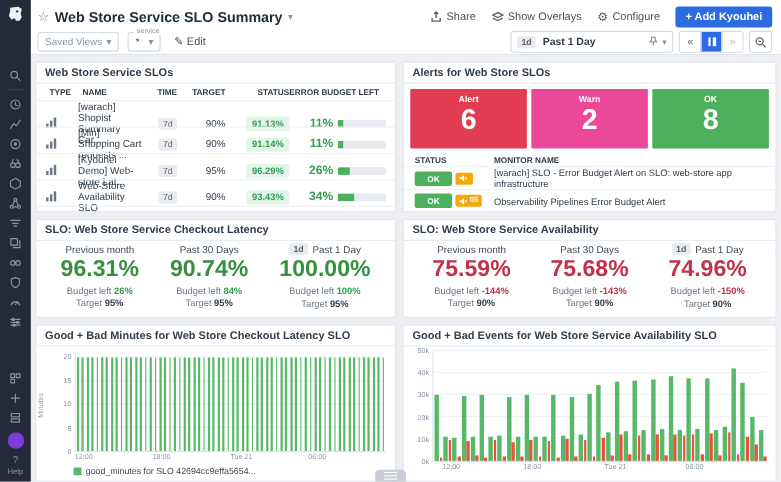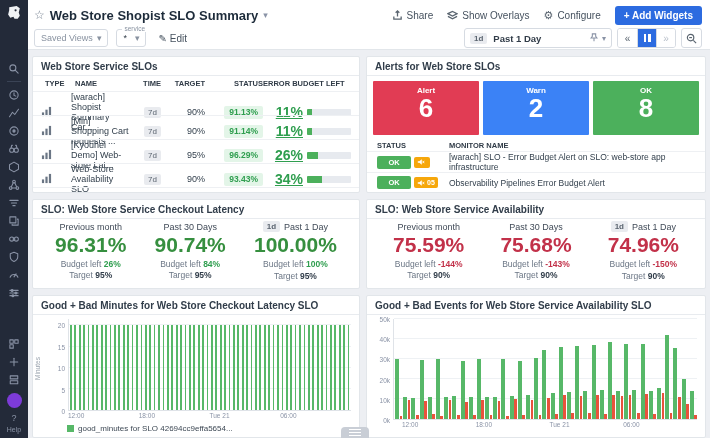--- a/index.html
+++ b/index.html
@@ -59,21 +59,21 @@
   
   .slo-grid { display:grid; grid-template-columns:30px 1fr 32px 44px 58px 88px; align-items:center; padding:0 8px; }
   .slo-head { height:15px; font-size:7.5px; font-weight:bold; color:#303b47;padding-left:12px; }
   .slo-row { height:24px; border-top:1px solid #eef0f3; font-size:9px; color:#33404d; cursor:pointer; }
   .slo-row:first-of-type { border-top:none; }
   .type-icon svg { width:11px; height:11px; fill:#6b7685; }
   .cell-c { text-align:right; }
   .pill-gray { display:inline-block; background:#e9ebef; border-radius:2px; font-size:8px; color:#5b6570; padding:1px 4px; }
   .pill-status { display:inline-block; background:#e3f5e8; border-radius:2px; font-size:8.5px; font-weight:bold; color:#2f9e4f; padding:1.5px 5px; }
   .budget-cell { display:flex; align-items:center; justify-content:flex-end; gap:4px; }
-  .budget-pct { font-size:14px; font-weight:bold; color:#2f9e4f;text-decoration:underline; }
+  .budget-pct { font-size:11px; font-weight:bold; color:#2f9e4f; }
   .budget-track { width:44px; height:7px; background:#e7eaef; border-radius:1px; overflow:hidden; }
   .budget-fill { height:100%; background:#4cb05c; }
   .table-bottom { border-top:1px solid #eef0f3; flex:1; }
 
   
   .tiles { display:flex; gap:4px; padding:5px 6px 4px 6px; }
   .tile { flex:1; height:54px; border-radius:1px; color:#fff; text-align:center; padding-top:5px; cursor:pointer; }
   .tile .tlabel { font-size:8px; font-weight:bold; }
   .tile .tcount { font-size:26px; font-weight:bold; line-height:1.05; }
   .al-grid { display:grid; grid-template-columns:72px 1fr; align-items:center; padding:0 10px; }
@@ -243,40 +243,40 @@
       <div class="sb-help">
           <div class="q">?</div>
           <div>Help</div>
         </div>
     </div>
   </div>
 
   <div class="header">
     <div class="hrow1">
       <span class="star">☆</span>
-      <span class="page-title">Web Store Shopist SLO Summary</span>
+      <span class="page-title">Web Store Service SLO Summary</span>
       <span class="title-caret">▾</span>
       <div class="hactions">
         <div class="haction">
           <svg viewBox="0 0 12 12">
               <path d="M6 1v6M4 3l2-2 2 2M2 7v3h8V7"></path>
             </svg>
           <span>Share</span>
         </div>
         <div class="haction">
           <svg viewBox="0 0 12 12">
               <path d="M1 4l5-2.5L11 4 6 6.5zM1 7l5 2.5L11 7"></path>
             </svg>
           <span>Show Overlays</span>
         </div>
         <div class="haction">
           <span class="gear">⚙</span>
           <span>Configure</span>
         </div>
-        <button class="btn-primary">+ Add Widgets</button>
+        <button class="btn-primary">+ Add Kyouhei</button>
       </div>
     </div>
     <div class="hrow2">
       <div class="btn-outline">
         <span>Saved Views</span>
           <span>▾</span>
       </div>
       <div class="tplvar">
         <span class="tplvar-label">service</span>
         <span>*</span>
@@ -401,21 +401,21 @@
       <div class="table-bottom"></div>
     </div>
 
     <div class="widget">
       <div class="wtitle">Alerts for Web Store SLOs</div>
       <div class="tiles">
         <div class="tile" style="background: rgb(225, 60, 84);">
           <div class="tlabel">Alert</div>
             <div class="tcount">6</div>
         </div>
-        <div class="tile" style="background: #3b82f6;">
+        <div class="tile" style="background: #ec4899;">
           <div class="tlabel">Warn</div>
             <div class="tcount">2</div>
         </div>
         <div class="tile" style="background: rgb(76, 176, 92);">
           <div class="tlabel">OK</div>
             <div class="tcount">8</div>
         </div>
       </div>
       <div class="al-grid al-head">
         <span>STATUS</span>

